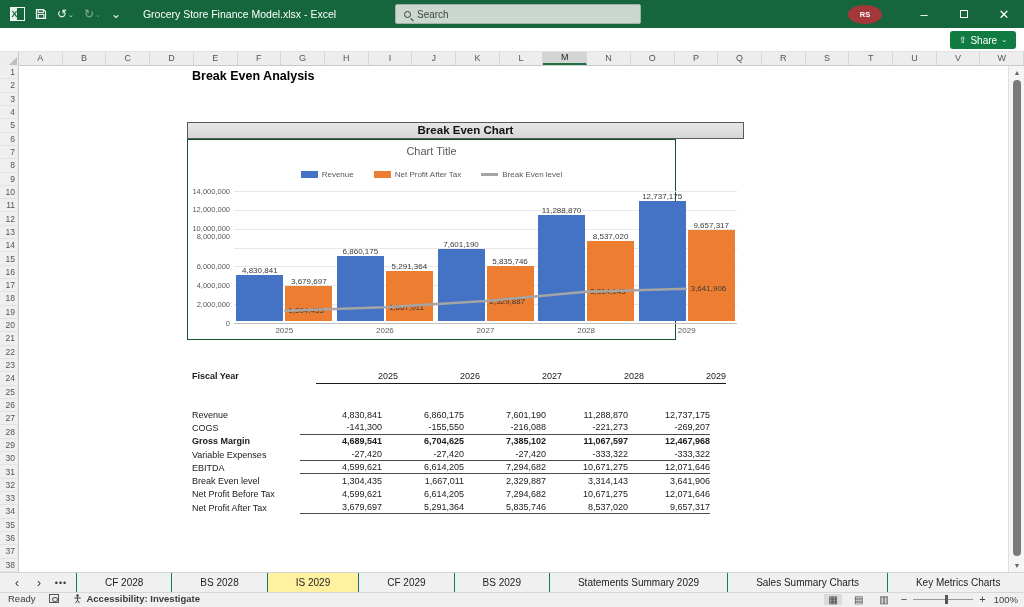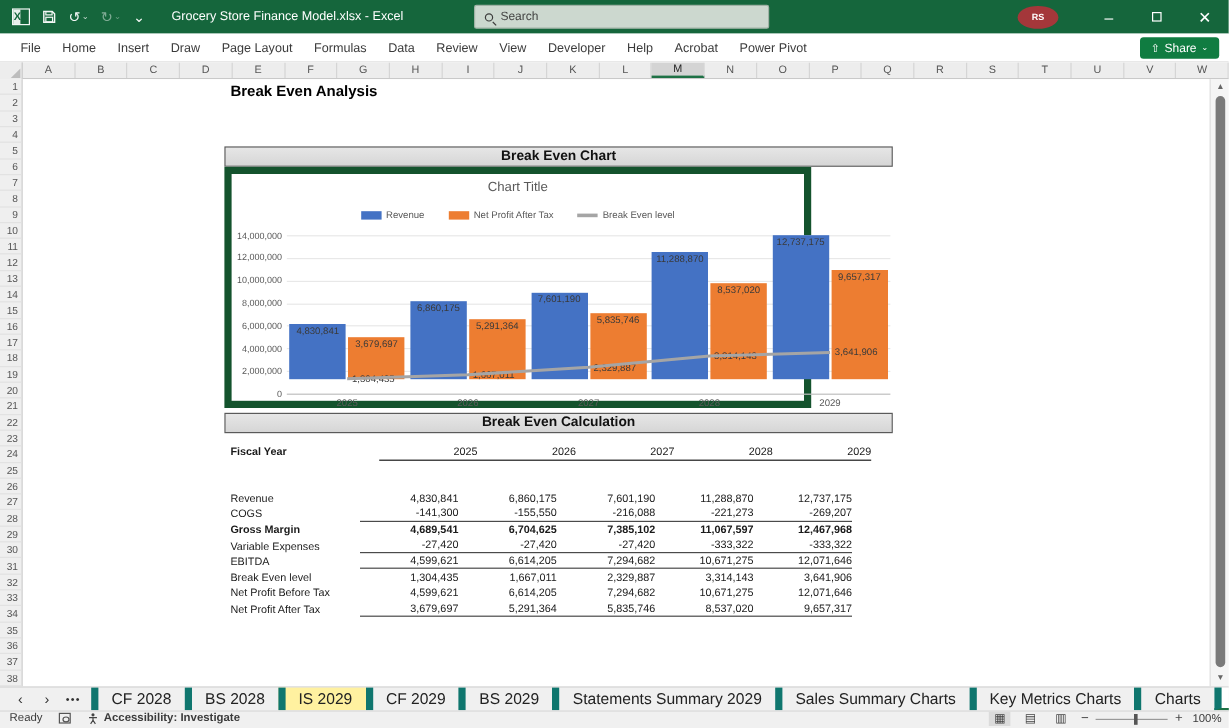--- a/index.html
+++ b/index.html
@@ -48,21 +48,21 @@
   .rowh { flex:1; font-size:8.5px; color:#555; text-align:right; padding-right:3px; border-bottom:1px solid #E2E2E2; display:flex; align-items:center; justify-content:flex-end; }
   .canvas { position:relative; width:989px; background:#fff; overflow:hidden; }
   .vscroll { width:16px; background:#F5F5F5; border-left:1px solid #E0E0E0; position:relative; }
   .varrow { position:absolute; left:0; width:16px; text-align:center; font-size:7px; color:#666; }
   .vthumb { position:absolute; left:3.5px; width:8px; border-radius:4px; background:#7A7A7A; }
 
   .page-title { position:absolute; left:173px; top:3px; font-size:12.5px; font-weight:bold; color:#000; }
   .banner { position:absolute; left:168px; width:557px; height:17px; background:linear-gradient(#E6E6E6,#D6D6D6); border:1px solid #5A5A5A; text-align:center; font-size:11.5px; font-weight:bold; color:#111; line-height:15px; }
 
   
-  .chartframe { position:absolute; left:168px; top:73px; width:489px; height:201px; background:#fff; border:6px solid #14532d; }
+  .chartframe { position:absolute; left:168px; top:73px; width:489px; height:201px; background:#fff; border:1px solid #14532d; }
   .ctitle { position:absolute; top:5px; left:0; width:100%; text-align:center; font-size:11px; color:#595959; }
   .legend { position:absolute; top:30px; left:0; width:100%; display:flex; justify-content:center; gap:20px; align-items:center; }
   .litem { display:flex; align-items:center; gap:4px; font-size:8px; color:#595959; }
   .lswatch { width:17px; height:7px; }
   .lline { width:17px; height:2.5px; }
   .gline { position:absolute; left:46px; width:503px; height:1px; background:#E8E8E8; }
   .gline.base { background:#BFBFBF; }
   .ylab { position:absolute; left:0; width:42px; text-align:right; font-size:7.5px; color:#595959; }
   .xlab { position:absolute; top:186px; font-size:8px; color:#595959; text-align:center; }
   .bar { position:absolute; bottom:18px; }
@@ -80,21 +80,21 @@
   .bb { border-bottom:1px solid #4a4a4a; }
   .bbh { border-bottom:1.5px solid #1a1a1a; }
   .bold { font-weight:bold; }
 
   
   .tabbar { height:20px; background:#F0F0F0; border-top:1px solid #D4D4D4; display:flex; align-items:stretch; position:relative; }
   .tnav { display:flex; align-items:center; gap:0; padding-left:6px; }
   .tnavbtn { width:22px; text-align:center; font-size:12px; color:#333; }
   .tnavbtn.more { font-size:9px; letter-spacing:1px; }
   #sheet-tabs { display:flex; align-items:stretch; margin-left:4px; }
-  .stab { font-size:13px; color:#222; padding:0 11px; display:flex; align-items:center; border-left:6px solid #0f766e; white-space:nowrap; }
+  .stab { font-size:10px; color:#222; padding:0 28px; display:flex; align-items:center; border-left:1px solid #0f766e; white-space:nowrap; }
   .stab:last-child { border-right:1px solid #D6D6D6; }
   .stab.hl { background:#FFF1A0; }
   .stab.active { background:#fff; font-weight:bold; border-bottom:2px solid #1E7145; }
   .tb-tools { display:flex; align-items:center; gap:10px; padding-left:8px; color:#444; }
 
   
   .statusbar { height:31px; background:#F0F0F0; border-top:1px solid #D7D7D7; display:flex; align-items:flex-start; font-size:9.5px; color:#3b3b3b; position:relative; }
   .sb-left { display:flex; align-items:center; gap:14px; padding-left:8px; }
   .macroicon { width:10px; height:9px; border:1px solid #555; position:relative; }
   .macroicon:after { content:""; position:absolute; left:2px; top:2px; width:4px; height:3px; border:1px solid #555; border-radius:50%; }
@@ -144,35 +144,20 @@
       <span class="avatar">RS</span>
       <span class="winbtn">–</span>
       <span class="winbtn">
           <span class="restore-sq"></span>
         </span>
       <span class="winbtn">✕</span>
     </div>
   </div>
 
   <div class="ribbonrow">
-    <div id="ribbon-tabs">
-        <div class="rtab">File</div>
-        <div class="rtab">Home</div>
-        <div class="rtab">Insert</div>
-        <div class="rtab">Draw</div>
-        <div class="rtab">Page Layout</div>
-        <div class="rtab">Formulas</div>
-        <div class="rtab">Data</div>
-        <div class="rtab">Review</div>
-        <div class="rtab">View</div>
-        <div class="rtab">Developer</div>
-        <div class="rtab">Help</div>
-        <div class="rtab">Acrobat</div>
-        <div class="rtab">Power Pivot</div>
-      </div>
     <button class="sharebtn">
       <span class="shicon">⇧</span>
       <span>Share</span>
       <span class="chv">⌄</span>
     </button>
   </div>
 
   <div class="colheaders">
     <div class="corner"></div>
     <div id="cols">
@@ -265,21 +250,21 @@
           </div>
           <div class="gline base" style="top: 183px;"></div>
           <div class="ylab" style="top: 178.5px;">0</div>
           <div class="gline" style="top: 164.143px;"></div>
           <div class="ylab" style="top: 159.643px;">2,000,000</div>
           <div class="gline" style="top: 145.286px;"></div>
           <div class="ylab" style="top: 140.786px;">4,000,000</div>
           <div class="gline" style="top: 126.429px;"></div>
           <div class="ylab" style="top: 121.929px;">6,000,000</div>
           <div class="gline" style="top: 107.571px;"></div>
-          <div class="ylab" style="top: 103px;">8,000,000</div>
+          <div class="ylab" style="top: 92px;">8,000,000</div>
           <div class="gline" style="top: 88.7143px;"></div>
           <div class="ylab" style="top: 84.2143px;">10,000,000</div>
           <div class="gline" style="top: 69.8571px;"></div>
           <div class="ylab" style="top: 65.3571px;">12,000,000</div>
           <div class="gline" style="top: 51px;"></div>
           <div class="ylab" style="top: 46.5px;">14,000,000</div>
           <div class="xlab" style="left: 71.3px; width: 50px;">2025</div>
           <div class="bar" style="left: 48.3px; width: 47px; height: 45.5479px; background: rgb(68, 114, 196);"></div>
           <div class="dlabel" style="left: 41.8px; width: 60px; top: 126.452px;">4,830,841</div>
           <div class="bar" style="left: 97.3px; width: 47px; height: 34.6943px; background: rgb(237, 125, 49);"></div>
@@ -306,21 +291,20 @@
           <div class="xlab" style="left: 473.7px; width: 50px;">2029</div>
           <div class="bar" style="left: 450.7px; width: 47px; height: 120.093px; background: rgb(68, 114, 196);"></div>
           <div class="dlabel" style="left: 444.2px; width: 60px; top: 51.9066px;">12,737,175</div>
           <div class="bar" style="left: 499.7px; width: 47px; height: 91.0547px; background: rgb(237, 125, 49);"></div>
           <div class="dlabel" style="left: 493.2px; width: 60px; top: 80.9453px;">9,657,317</div>
           <div class="lnlabel" style="left: 502.7px; top: 144.162px;">3,641,906</div>
           <svg class="linesvg" width="503" height="132">
             <polyline points="50.3,119.70104142857143 150.89999999999998,116.28246771428572 251.5,110.032494 352.09999999999997,100.752366 452.7,97.66202914285714" fill="none" stroke="#A5A5A5" stroke-width="2.5"></polyline>
           </svg>
         </div>
-      <div class="banner" style="top:278px;">Break Even Calculation</div>
       <div class="betable" id="betable">
           <div class="trow hdr">
             <div class="tlabel bold">Fiscal Year</div>
             <div class="vals bbh">
               <div class="tcell">2025</div>
               <div class="tcell">2026</div>
               <div class="tcell">2027</div>
               <div class="tcell">2028</div>
               <div class="tcell">2029</div>
             </div>

